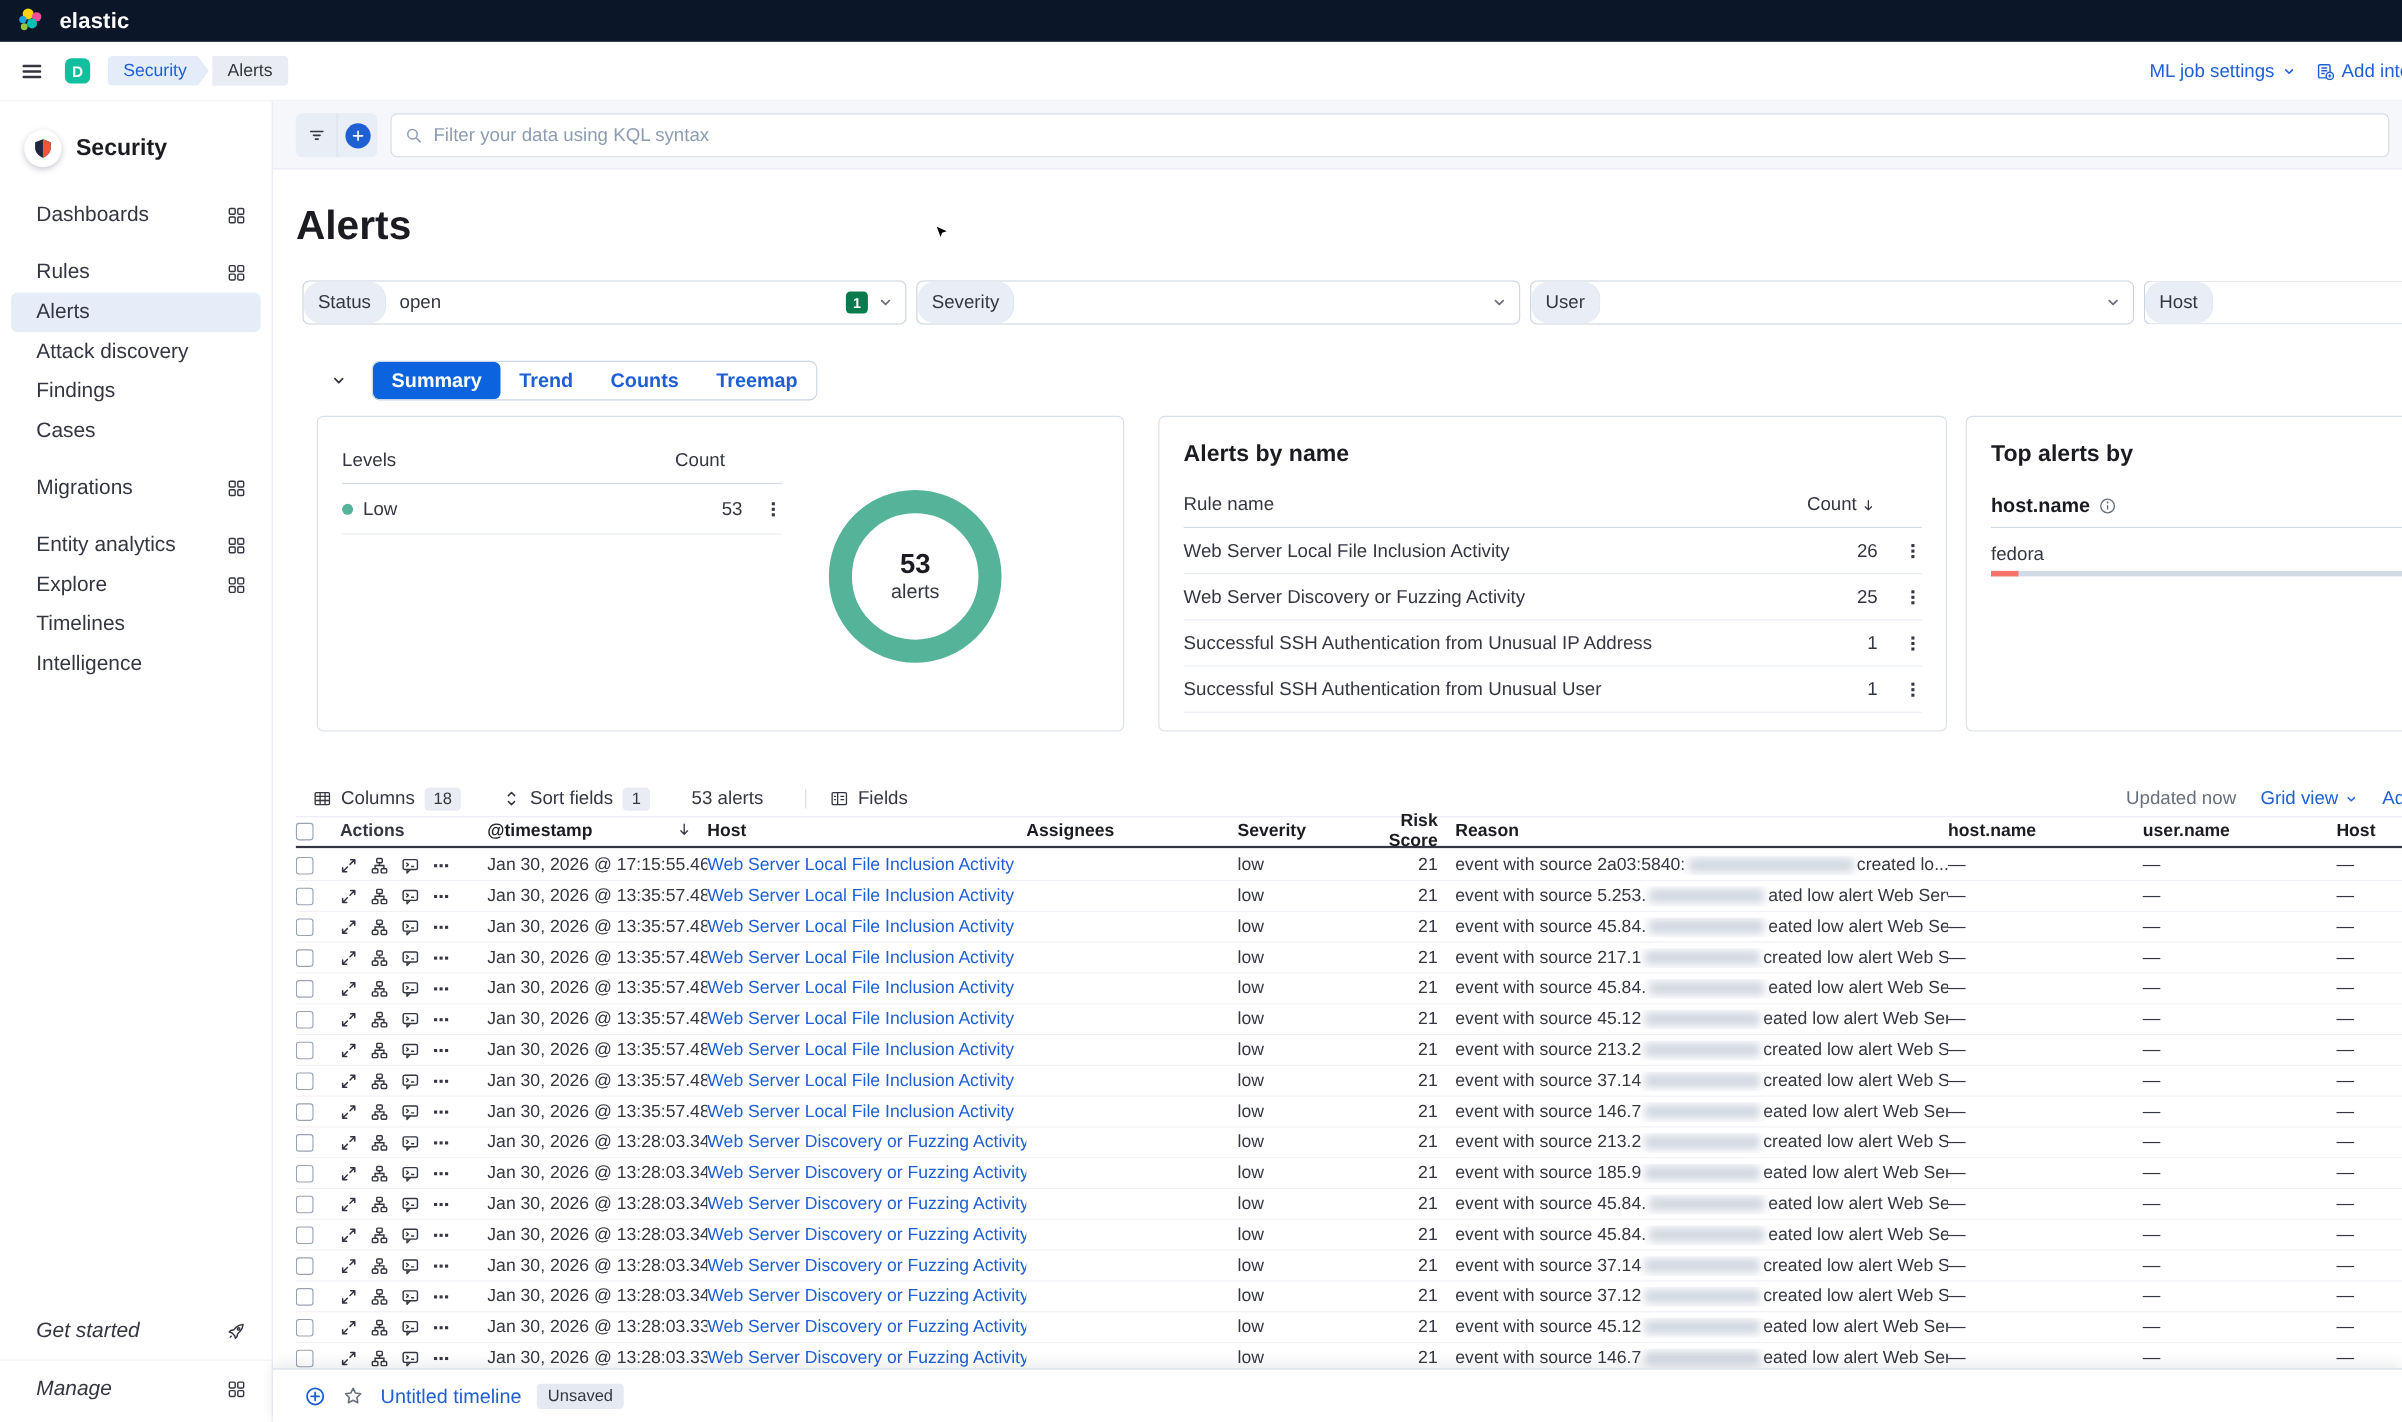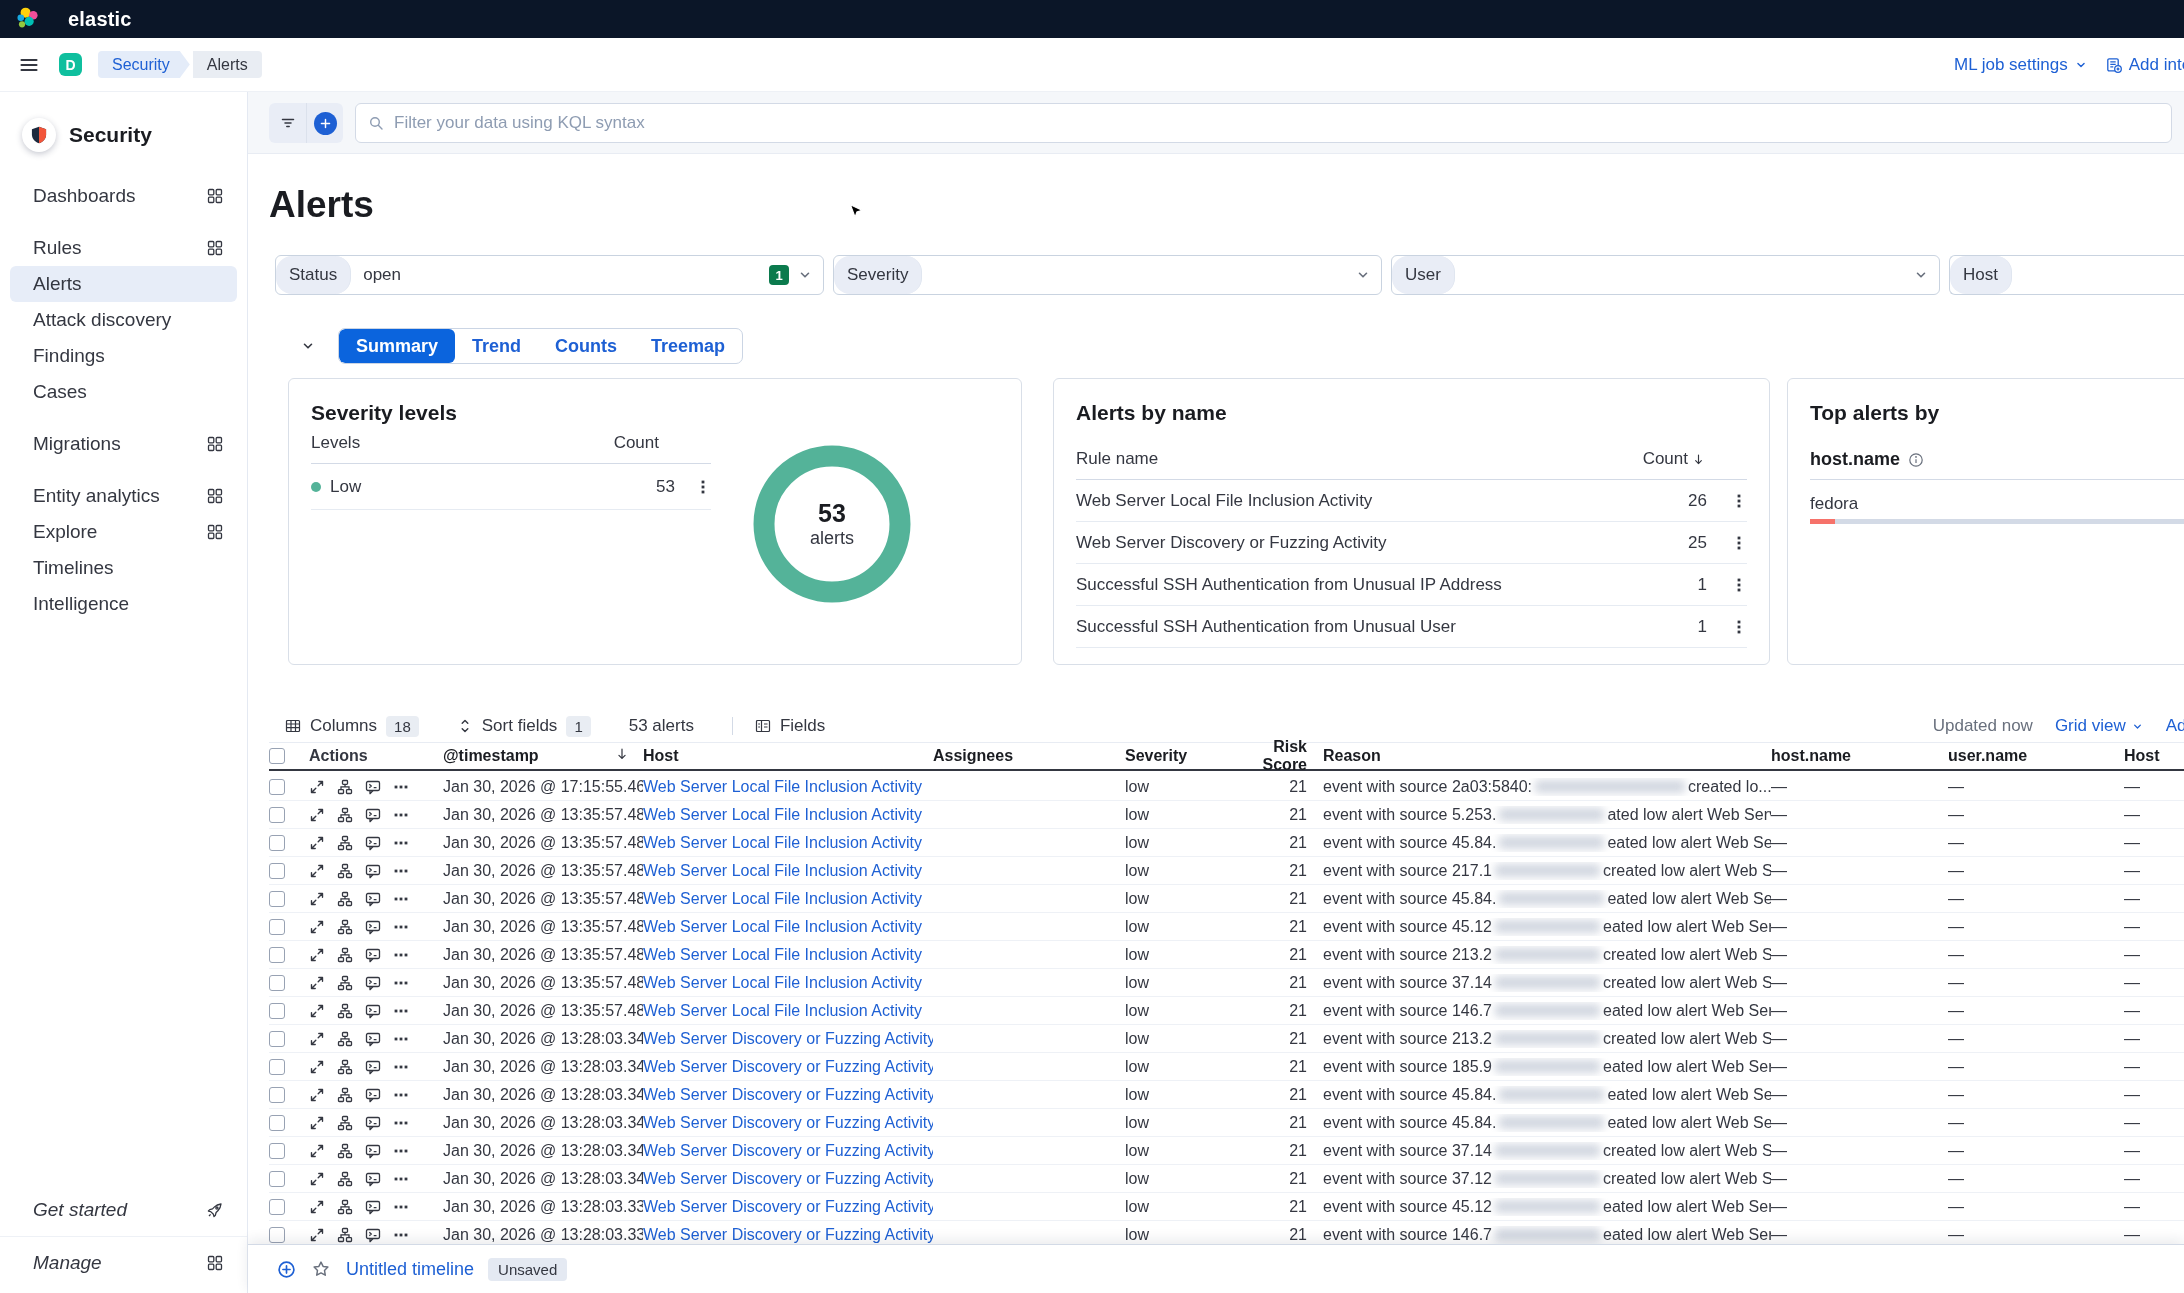--- a/index.html
+++ b/index.html
@@ -4,21 +4,21 @@
 <style>
   * { box-sizing: border-box; margin: 0; padding: 0; }
   html,body { width:2184px; height:1293px; overflow:hidden; background:#fff;
     font-family:"Liberation Sans", sans-serif; color:#343741; }
   .ic { width:16px; height:16px; display:inline-block; flex:none; }
   svg.ic use { pointer-events:none; }
 
   
   .topbar { position:absolute; left:0; top:0; width:2184px; height:38px; background:#0b1628;
     display:flex; align-items:center; z-index:30; }
-  .brand { display:flex; align-items:center; gap:27px; margin-left:16px; }
+  .brand { display:flex; align-items:center; gap:13px; margin-left:16px; }
   .brand-name { color:#fff; font-size:20px; font-weight:700; letter-spacing:.2px; }
   .hsearch { position:absolute; left:914px; top:6px; width:600px; height:27px; background:#16233b;
     border:1px solid #45587a; border-radius:6px; display:flex; align-items:center; padding:0 4px 0 10px; }
   .hsearch .ph { color:#8e9cb2; font-size:15px; flex:1; margin-left:8px; white-space:nowrap; overflow:hidden; }
   .hsearch .ic { color:#aab6c9; }
   .kbd { margin-left:auto; border:1px solid #45587a; color:#aab8cf; border-radius:4px; font-size:12px;
     padding:2px 6px; background:#1b2940; }
 
   
   .nav2 { position:absolute; left:0; top:38px; width:2184px; height:54px; background:#fff;
@@ -432,21 +432,20 @@
         <div class="tab active">Summary</div>
         <div class="tab">Trend</div>
         <div class="tab">Counts</div>
         <div class="tab">Treemap</div>
       </div>
   </div>
 
   <section class="panels">
 
     <div class="panel" id="panel-sev">
-      <h3>Severity levels</h3>
       <div class="sev-table">
         <div class="sev-thead">
           <span>Levels</span>
           <span class="c2">Count</span>
         </div>
         <div class="sev-row">
           <span class="dot" id="sev-dot" style="background: rgb(84, 179, 153);"></span>
           <span>Low</span>
           <span class="cnt">53</span>
           <svg class="ic kebab" viewBox="0 0 16 16">

